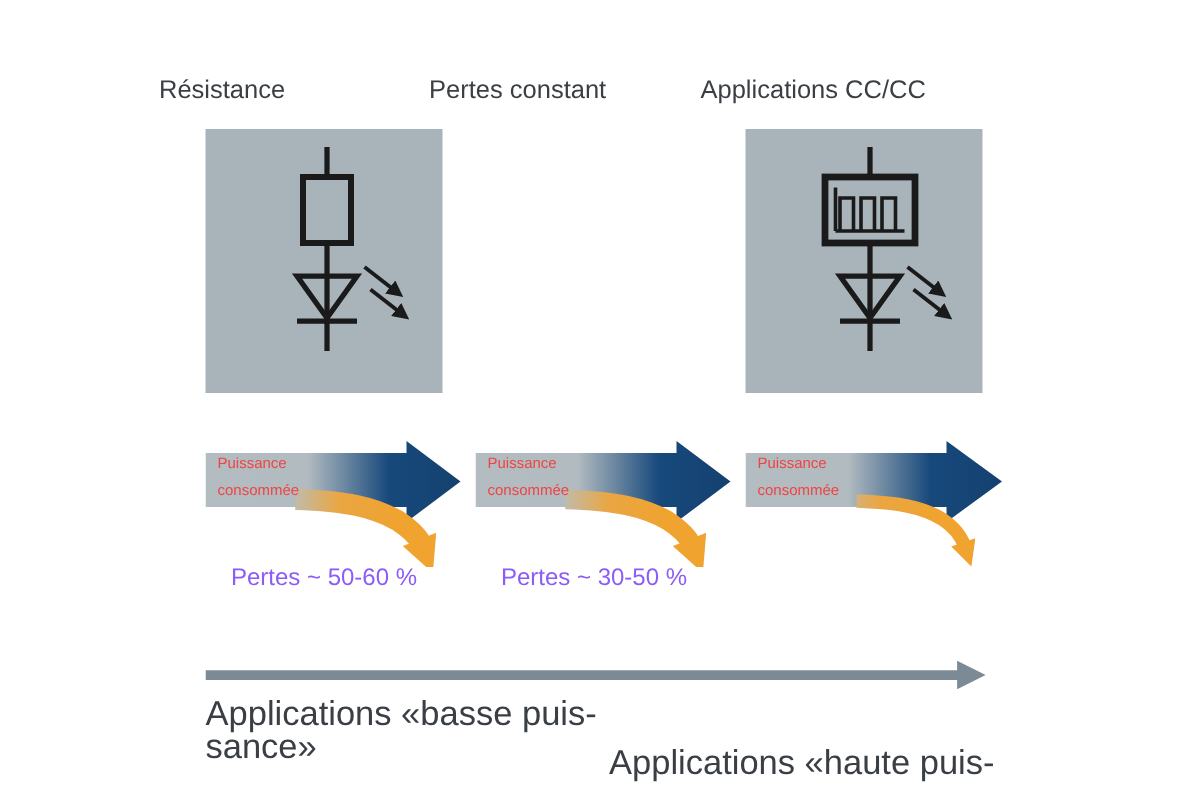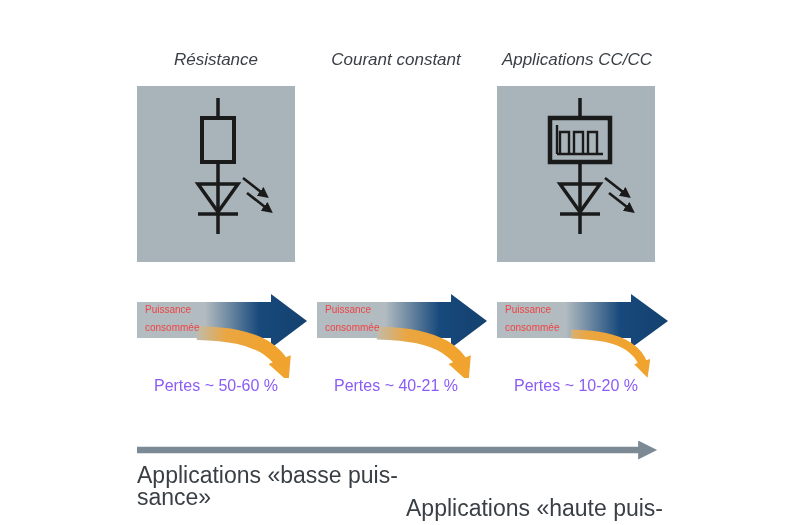--- a/index.html
+++ b/index.html
@@ -1,22 +1,22 @@
 <!DOCTYPE html>
 <html><head>
 <meta charset="utf-8">
 <style>
   html,body{margin:0;padding:0;background:#ffffff;}
   #canvas{
     position:relative;width:798px;height:525px;background:#ffffff;
     font-family:"Liberation Sans", sans-serif;color:#3a4149;overflow:hidden;
   }
   .col-title{
-    position:absolute;top:50px;width:220px;text-align:center;
-    font-size:17px;color:#3a3f45;font-style:italic;
+    position:absolute;top:50px;width:220px;
+    font-size:17px;color:#3a3f45;
   }
   .symbol-box{
     position:absolute;top:86px;width:158px;height:176px;background:#a9b4ba;
   }
   .symbol-box svg{display:block;width:158px;height:176px;}
   .flow-arrow{position:absolute;top:294px;width:172px;height:84px;}
   .flow-label{
     position:absolute;top:301px;width:120px;font-size:10px;line-height:18px;
     color:#ef4444;
   }
@@ -86,33 +86,33 @@
     <polygon points="0,8 134,8 134,0 170,27 134,54 134,44 0,44" fill="url(#gBlue)"></polygon>
     <path d="M 60 39 C 94 40 112 44 128 53 C 137 59 142 64 144 69" fill="none" stroke="url(#gOrange)" stroke-width="14" marker-end="url(#mOrangeBig)"></path>
   </svg>
   <div class="flow-label" style="left:145px">
     <span>Puissance</span>
     <span>consommée</span>
   </div>
 
   <div class="pertes" style="left:116px">Pertes ~ 50-60 %</div>
 
-  <div class="col-title" style="left:286px">Courant constant</div>
+  <div class="col-title" style="left:286px">Pertes constant</div>
 
 
   <svg class="flow-arrow" style="left:317px" viewBox="0 0 172 84">
     <polygon points="0,8 134,8 134,0 170,27 134,54 134,44 0,44" fill="url(#gBlue)"></polygon>
     <path d="M 60 39 C 94 40 112 44 128 53 C 137 59 142 64 144 69" fill="none" stroke="url(#gOrange)" stroke-width="13" marker-end="url(#mOrangeBig)"></path>
   </svg>
   <div class="flow-label" style="left:325px">
     <span>Puissance</span>
     <span>consommée</span>
   </div>
 
-  <div class="pertes" style="left:296px">Pertes ~ 40-21 %</div>
+  <div class="pertes" style="left:296px">Pertes ~ 30-50 %</div>
 
   <div class="col-title" style="left:467px">Applications CC/CC</div>
 
   <div class="symbol-box" style="left:497px">
     <svg viewBox="0 0 158 176">
       <line x1="83" y1="12" x2="83" y2="148" stroke="#1a1a1a" stroke-width="3.5"></line>
       <g>
         <rect x="53" y="32" width="60" height="44" fill="#a9b4ba" stroke="#1a1a1a" stroke-width="4.5"></rect>
         <g stroke="#1a1a1a" stroke-width="2.4" fill="none">
           <line x1="60" y1="39" x2="60" y2="68"></line>
@@ -135,21 +135,20 @@
 
   <svg class="flow-arrow" style="left:497px" viewBox="0 0 172 84">
     <polygon points="0,8 134,8 134,0 171,27 134,54 134,44 0,44" fill="url(#gBlue)"></polygon>
     <path d="M 74 40 C 102 41 118 44 131 52 C 140 58 144 64 146 70" fill="none" stroke="url(#gOrange)" stroke-width="9" marker-end="url(#mOrangeSmall)"></path>
   </svg>
   <div class="flow-label" style="left:505px">
     <span>Puissance</span>
     <span>consommée</span>
   </div>
 
-  <div class="pertes" style="left:476px">Pertes ~ 10-20 %</div>
 
   <svg class="axis-arrow" viewBox="0 0 530 24">
     <line x1="0" y1="12" x2="503" y2="12" stroke="#7b8a94" stroke-width="6.5" marker-end="url(#mGray)"></line>
   </svg>
 
   <div class="axis-label" id="axis-label-left">
     <span>Applications «basse puis-</span>
     <span>sance»</span>
   </div>
   <div class="axis-label" id="axis-label-right">

